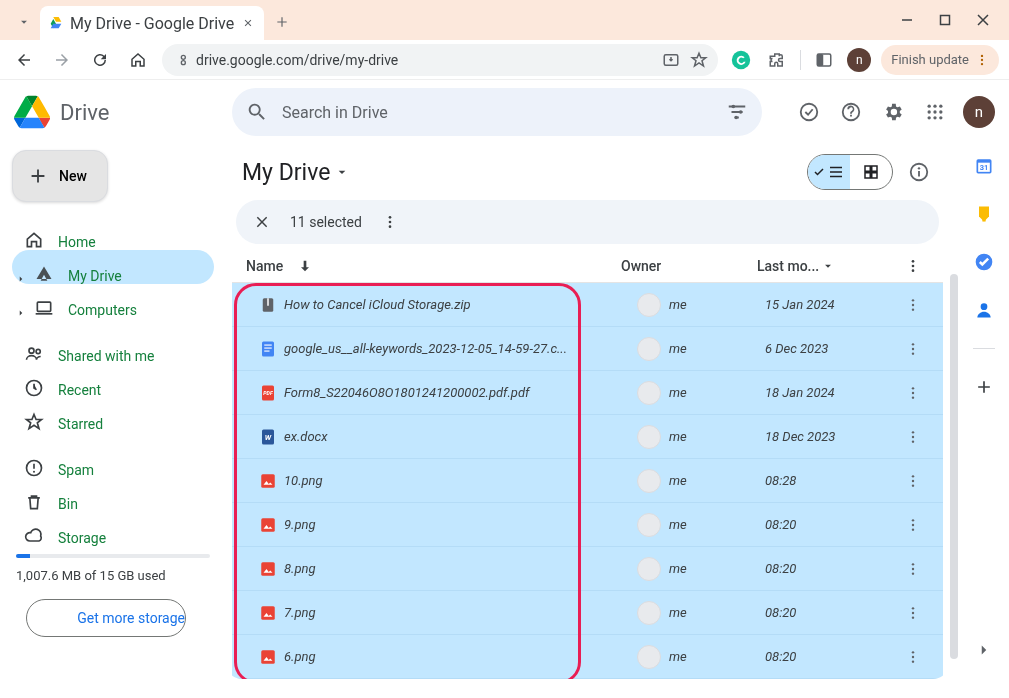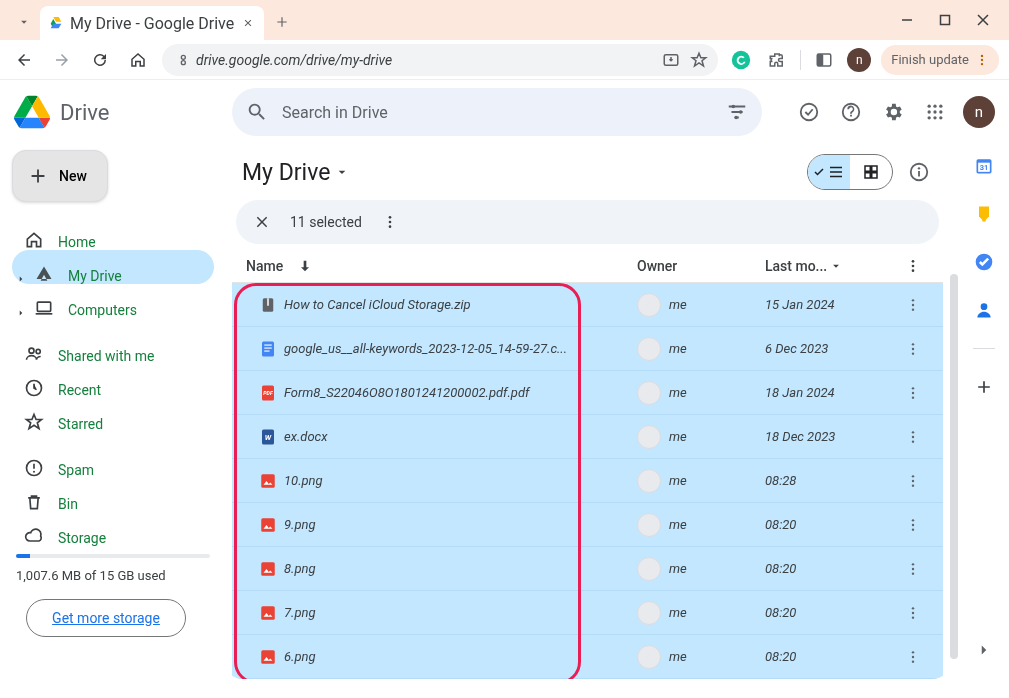--- a/index.html
+++ b/index.html
@@ -13,21 +13,21 @@
 .tab-favicon { width: 16px; height: 16px; }
 .tab-title { font-size: 16px; color: #3c4043; flex: 1; }
 .tab-close { width: 16px; height: 16px; display: flex; align-items: center; justify-content: center; }
 .new-tab { width: 28px; height: 28px; display: flex; align-items: center; justify-content: center; margin: 0 4px 4px 4px; }
 .win-controls { display: flex; gap: 18px; padding: 0 8px 10px 8px; }
 .win-btn { width: 20px; height: 20px; display: flex; align-items: center; justify-content: center; }
 
 .toolbar { background: #fff; height: 40px; display: flex; align-items: center; padding: 0 10px; gap: 10px; border-bottom: 1px solid #eee; }
 .nav-btn { width: 28px; height: 28px; display: flex; align-items: center; justify-content: center; border-radius: 50%; color: #5f6368; }
 .url-bar { flex: 1; background: #f1f3f4; border-radius: 18px; height: 32px; display: flex; align-items: center; padding: 0 10px; gap: 8px; color: #3c4043; font-size: 14px; }
-.url-text { flex: 1; font-style: italic; }
+.url-text { flex: 1; }
 .url-actions { display: flex; gap: 10px; align-items: center; }
 .ext-btn { width: 26px; height: 26px; display: flex; align-items: center; justify-content: center; color: #5f6368; }
 .update-pill { background: #fce8dc; border-radius: 18px; height: 30px; display: flex; align-items: center; padding: 0 10px; gap: 6px; font-size: 13px; color: #5f6368; }
 .profile-dot { width: 24px; height: 24px; border-radius: 50%; background: #5d4037; color: #fff; display: flex; align-items: center; justify-content: center; font-size: 12px; }
 .divider { width: 1px; height: 20px; background: #dadce0; }
 .drive-wrap { display: flex; flex-direction: column; width: 100%; }
 .drive-header { height: 64px; display: flex; align-items: center; padding: 0 14px; gap: 8px; }
 .drive-logo { display: flex; align-items: center; gap: 10px; width: 210px; }
 .drive-logo-text { font-size: 22px; color: #5f6368; }
 .search-bar { flex: 1; background: #edf2fa; border-radius: 28px; height: 48px; display: flex; align-items: center; padding: 0 14px; gap: 14px; max-width: 530px; }
@@ -39,37 +39,37 @@
 
 .drive-body { display: flex; flex: 1; overflow: hidden; }
 .sidebar { width: 226px; padding: 6px 12px; display: flex; flex-direction: column; }
 .new-btn { background: #e5e5e5; border: 1px solid #dadce0; box-shadow: 0 1px 3px rgba(0,0,0,.15); border-radius: 14px; height: 52px; width: 96px; display: flex; align-items: center; gap: 10px; padding: 0 14px; font-size: 14px; font-weight: 500; margin-bottom: 14px; }
 .nav-item { height: 34px; border-radius: 18px; display: flex; align-items: flex-end; gap: 14px; padding: 0 12px; font-size: 14px; color: #15803d; }
 .nav-item.selected { background: #c2e7ff; }
 .nav-group-gap { height: 12px; }
 .storage-bar { height: 4px; background: #e8eaed; border-radius: 2px; margin: 8px 4px 6px 4px; overflow: hidden; }
 .storage-fill { height: 100%; width: 7%; background: #1a73e8; }
 .storage-text { font-size: 13px; color: #3c4043; padding: 4px; }
-.storage-btn { margin-top: 12px; border: 1px solid #747775; border-radius: 22px; height: 38px; display: flex; align-items: center; justify-content: center; font-size: 14px; color: #1a73e8; width: 160px; margin-left: 14px; text-decoration: underline; }
+.storage-btn { margin-top: 12px; border: 1px solid #747775; border-radius: 22px; height: 38px; display: flex; align-items: center; justify-content: flex-end; font-size: 14px; color: #1a73e8; width: 160px; margin-left: 14px; }
 
 .main { flex: 1; display: flex; background: #fff; overflow: hidden; }
 .content { flex: 1; display: flex; flex-direction: column; padding: 0 6px; border-radius: 16px; overflow: hidden; }
 .content-hdr { display: flex; align-items: center; padding: 10px 10px 10px 10px; }
 .loc-title { font-size: 23px; color: #202124; display: flex; align-items: center; gap: 4px; }
 .view-toggle { display: flex; border: 1px solid #747775; border-radius: 20px; overflow: hidden; margin-left: auto; }
 .view-seg { width: 42px; height: 34px; display: flex; align-items: center; justify-content: center; }
 .view-seg.active { background: #c2e7ff; }
 .info-icon { margin-left: 12px; width: 28px; height: 28px; display: flex; align-items: center; justify-content: center; color: #5f6368; }
 
 .sel-bar { background: #f0f4f9; border-radius: 28px; height: 44px; display: flex; align-items: center; padding: 0 14px; gap: 16px; margin: 0 4px 6px 4px; }
 .sel-close { width: 24px; height: 24px; display: flex; align-items: center; justify-content: center; }
 .sel-text { font-size: 14px; color: #3c4043; }
 .sel-more { width: 24px; height: 24px; display: flex; align-items: center; justify-content: center; }
 
-.table-hdr { display: flex; align-items: center; padding: 8px 12px; font-size: 14px; color: #3c4043; font-weight: 500; border-bottom: 1px solid #e4e4e4; }
+.table-hdr { display: flex; align-items: center; padding: 8px 12px; font-size: 14px; color: #3c4043; font-weight: 500; border-bottom: 1px solid #e4e4e4; gap: 8px; }
 .col-name { flex: 1; display: flex; align-items: center; gap: 14px; padding-left: 2px;}
 .col-owner { width: 128px; }
 .col-mod { width: 130px; display: flex; align-items: center; gap: 2px; }
 .col-actions { width: 36px; display: flex; justify-content: center; }
 
 .file-list { flex: 1; overflow-y: auto; position: relative; font-style: italic; }
 .annotation-box { position: absolute; border: 3px solid #e91e54; border-radius: 22px; left: 2px; top: 0px; width: 347px; height: 401px; pointer-events: none; z-index: 5; }
 
 .file-row { height: 44px; display: flex; align-items: center; padding: 0 12px; background: #c2e7ff; border-bottom: 1px solid #b4dcf7; font-size: 13px; color: #3c4043; }
 .file-iconcell { width: 40px; display: flex; justify-content: center; padding-left: 8px; }

